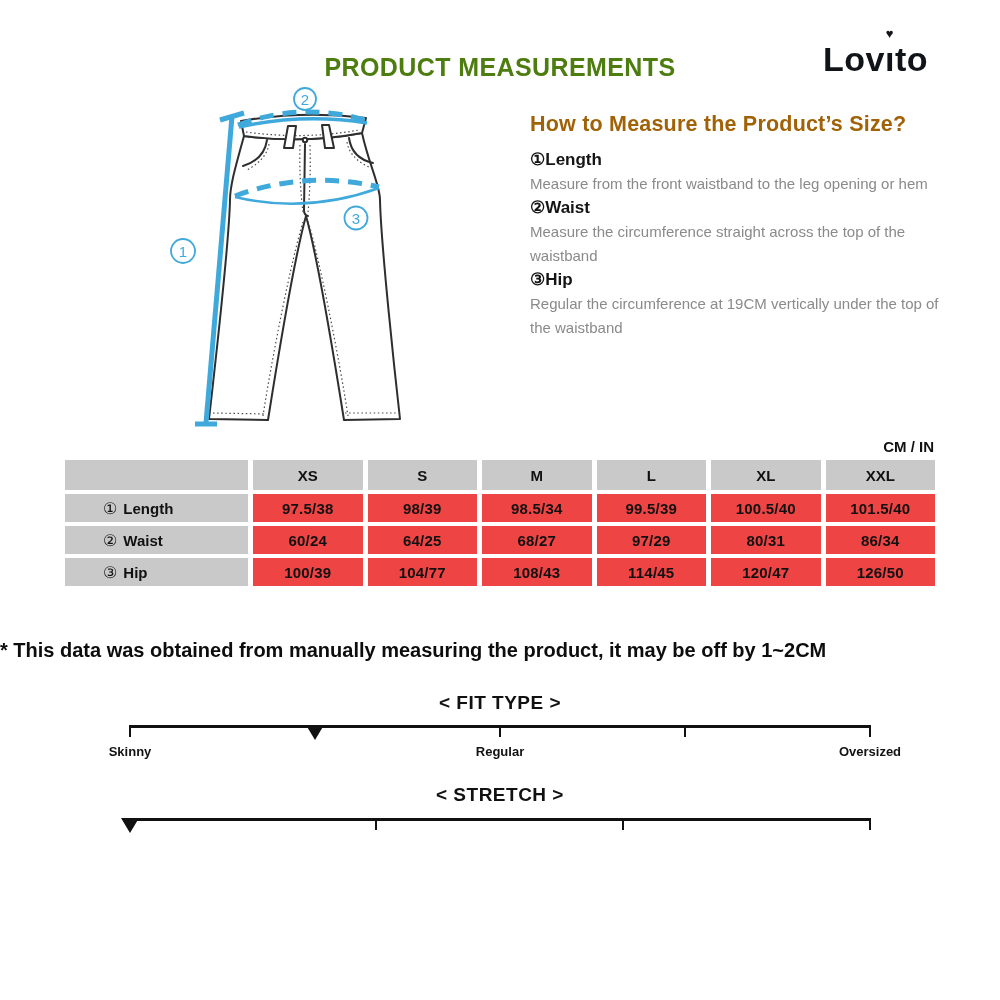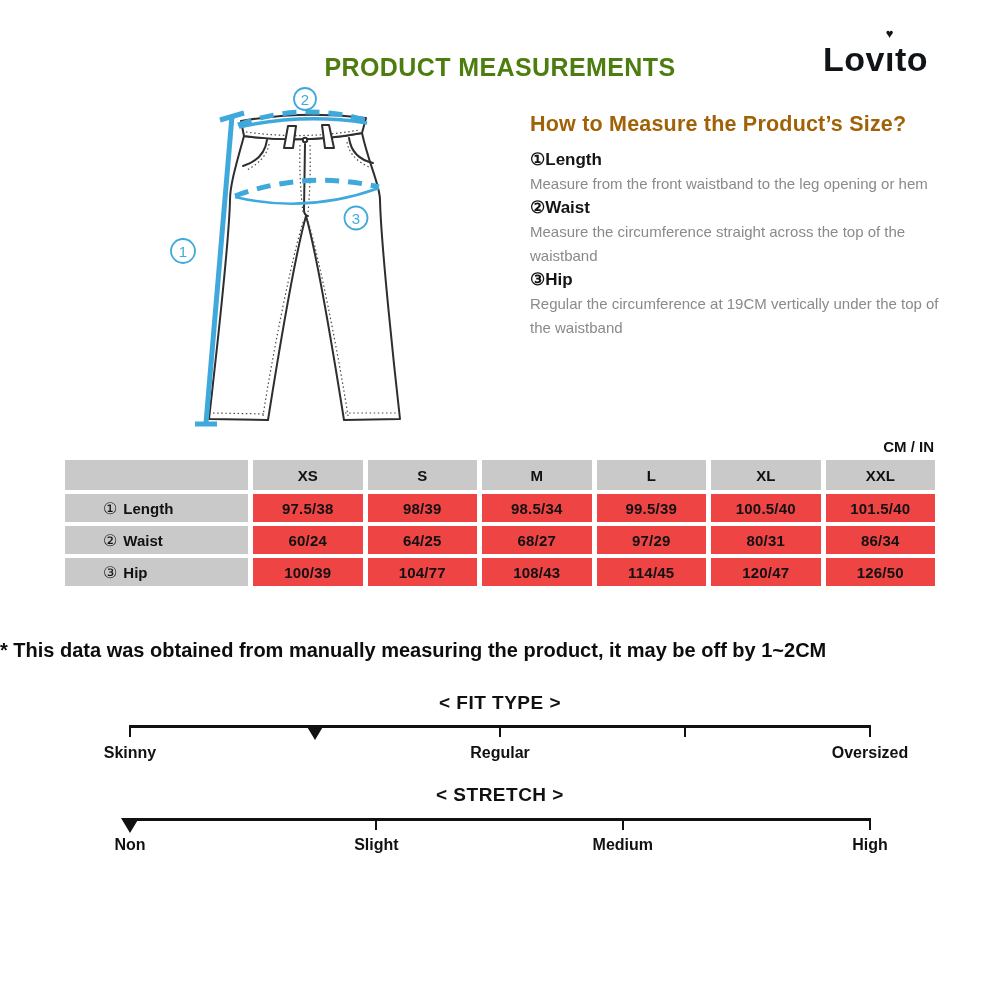--- a/index.html
+++ b/index.html
@@ -33,21 +33,21 @@
   .footnote { position:absolute; left:0; right:0; top:626px; 
               font-size:20px; font-weight:700; color:#0d0d0d;margin-top:13px; }
 
   .scale-title { position:absolute; left:0; right:0; text-align:center; font-size:19px; font-weight:800; letter-spacing:0.5px; }
   .scale-bar { position:absolute; left:130px; width:740px; height:3px; background:#111; }
   .scale-bar .tick { position:absolute; top:0; width:2px; height:12px; background:#111; margin-left:-1px; }
   .scale-bar .marker { position:absolute; top:0; width:0; height:0; margin-left:0;
                        border-left:9px solid transparent; border-right:9px solid transparent;
                        border-top:15px solid #111; transform:translateX(-50%); }
   .scale-labels { position:absolute; left:130px; width:740px; height:22px; }
-  .scale-labels span { position:absolute; transform:translateX(-50%); font-size:16px; font-weight:700; white-space:nowrap; }
+  .scale-labels span { position:absolute; transform:translateX(-50%); font-size:13px; font-weight:700; white-space:nowrap; }
 
   #fit-title { top:692px; }   #fit-bar { top:725px; }   #fit-labels { top:744px; }
   #stretch-title { top:784px; } #stretch-bar { top:818px; } #stretch-labels { top:836px; }
 
   .garment { stroke:#2e2e2e; stroke-width:2; fill:#ffffff; stroke-linejoin:round; stroke-linecap:round; }
   .garment-line { stroke:#2e2e2e; stroke-width:2; fill:none; stroke-linecap:round; }
   .stitch { stroke:#4a4a4a; stroke-width:1.2; fill:none; stroke-dasharray:1.5 2.6; }
   .cy-thick { stroke:#3FA9DC; stroke-width:5; fill:none; }
   .cy-dash { stroke:#3FA9DC; stroke-width:5; fill:none; stroke-dasharray:14 9; }
   .cy-mid { stroke:#3FA9DC; stroke-width:3.5; fill:none; }
@@ -179,20 +179,14 @@
   </div>
 
   <div class="scale-title" id="stretch-title">&lt; STRETCH &gt;</div>
   <div class="scale-bar" id="stretch-bar">
     <div class="tick" style="left:0%"></div>
     <div class="tick" style="left:33.3%"></div>
     <div class="tick" style="left:66.6%"></div>
     <div class="tick" style="left:100%"></div>
     <div class="marker" style="left:0%"></div>
   </div>
-  <div class="scale-labels" id="stretch-labels">
-    <span style="left:0%">Non</span>
-    <span style="left:33.3%">Slight</span>
-    <span style="left:66.6%">Medium</span>
-    <span style="left:100%">High</span>
-  </div>
 
 </div>
 
 </body></html>

